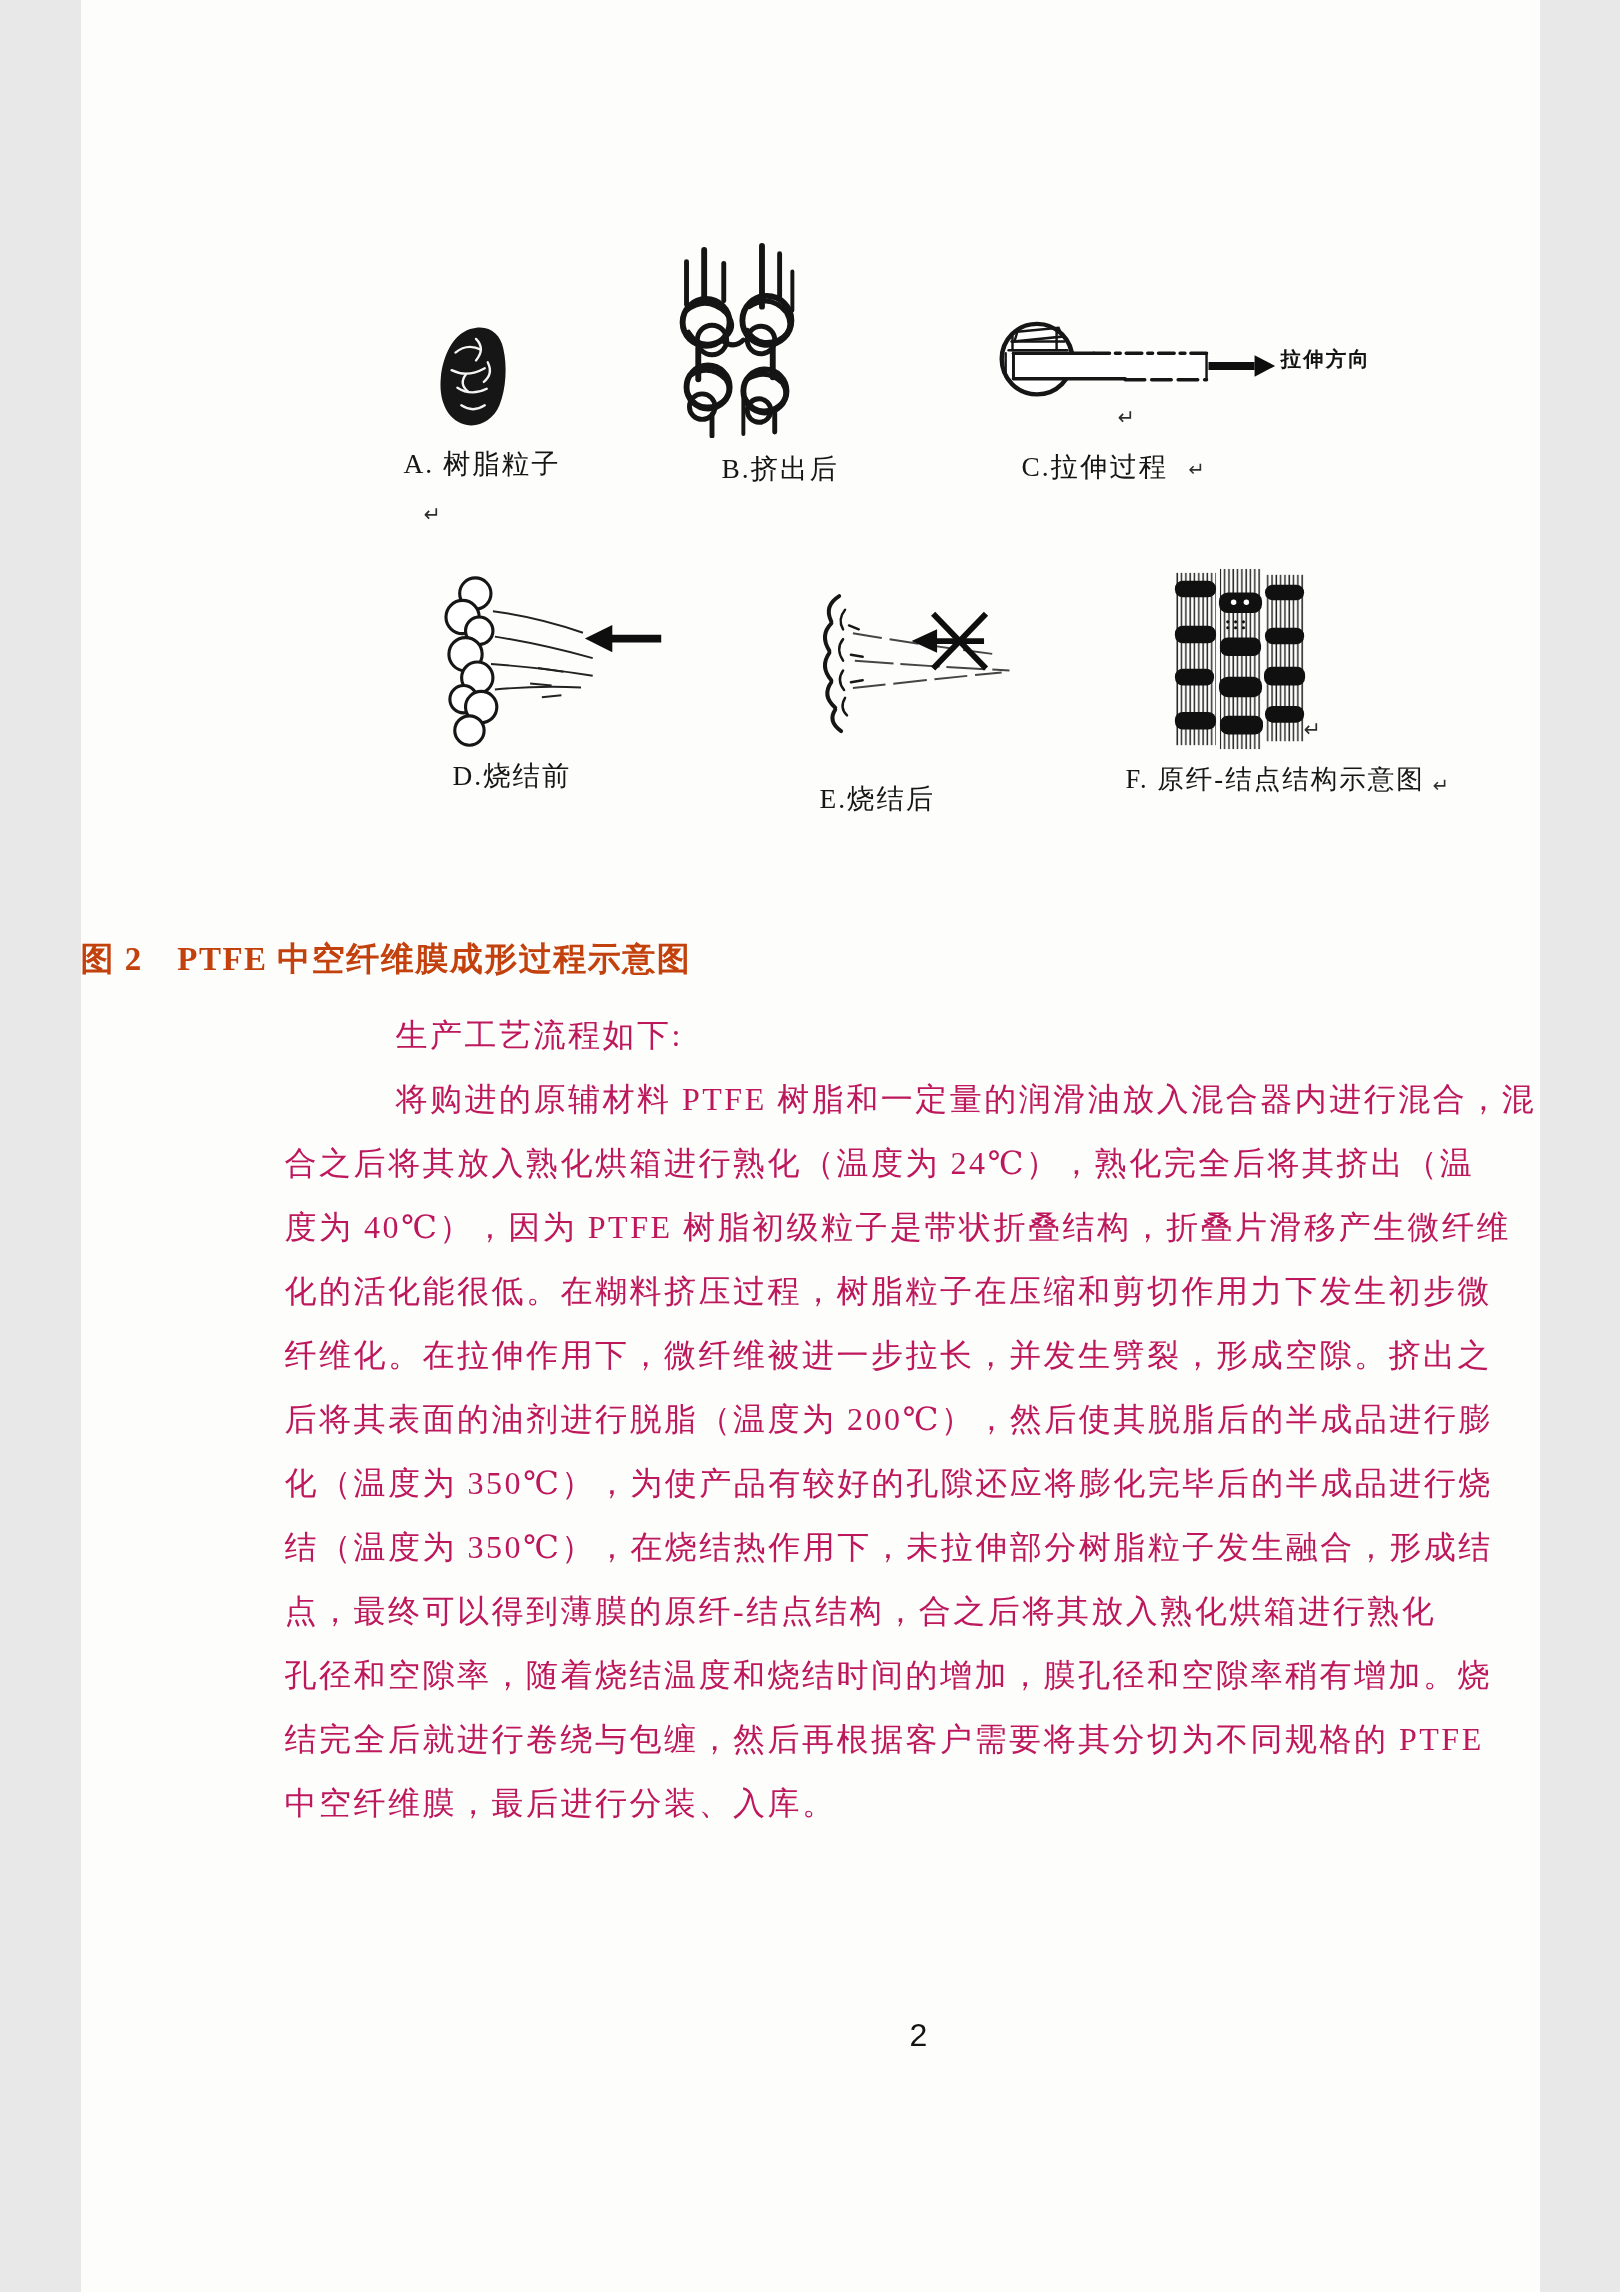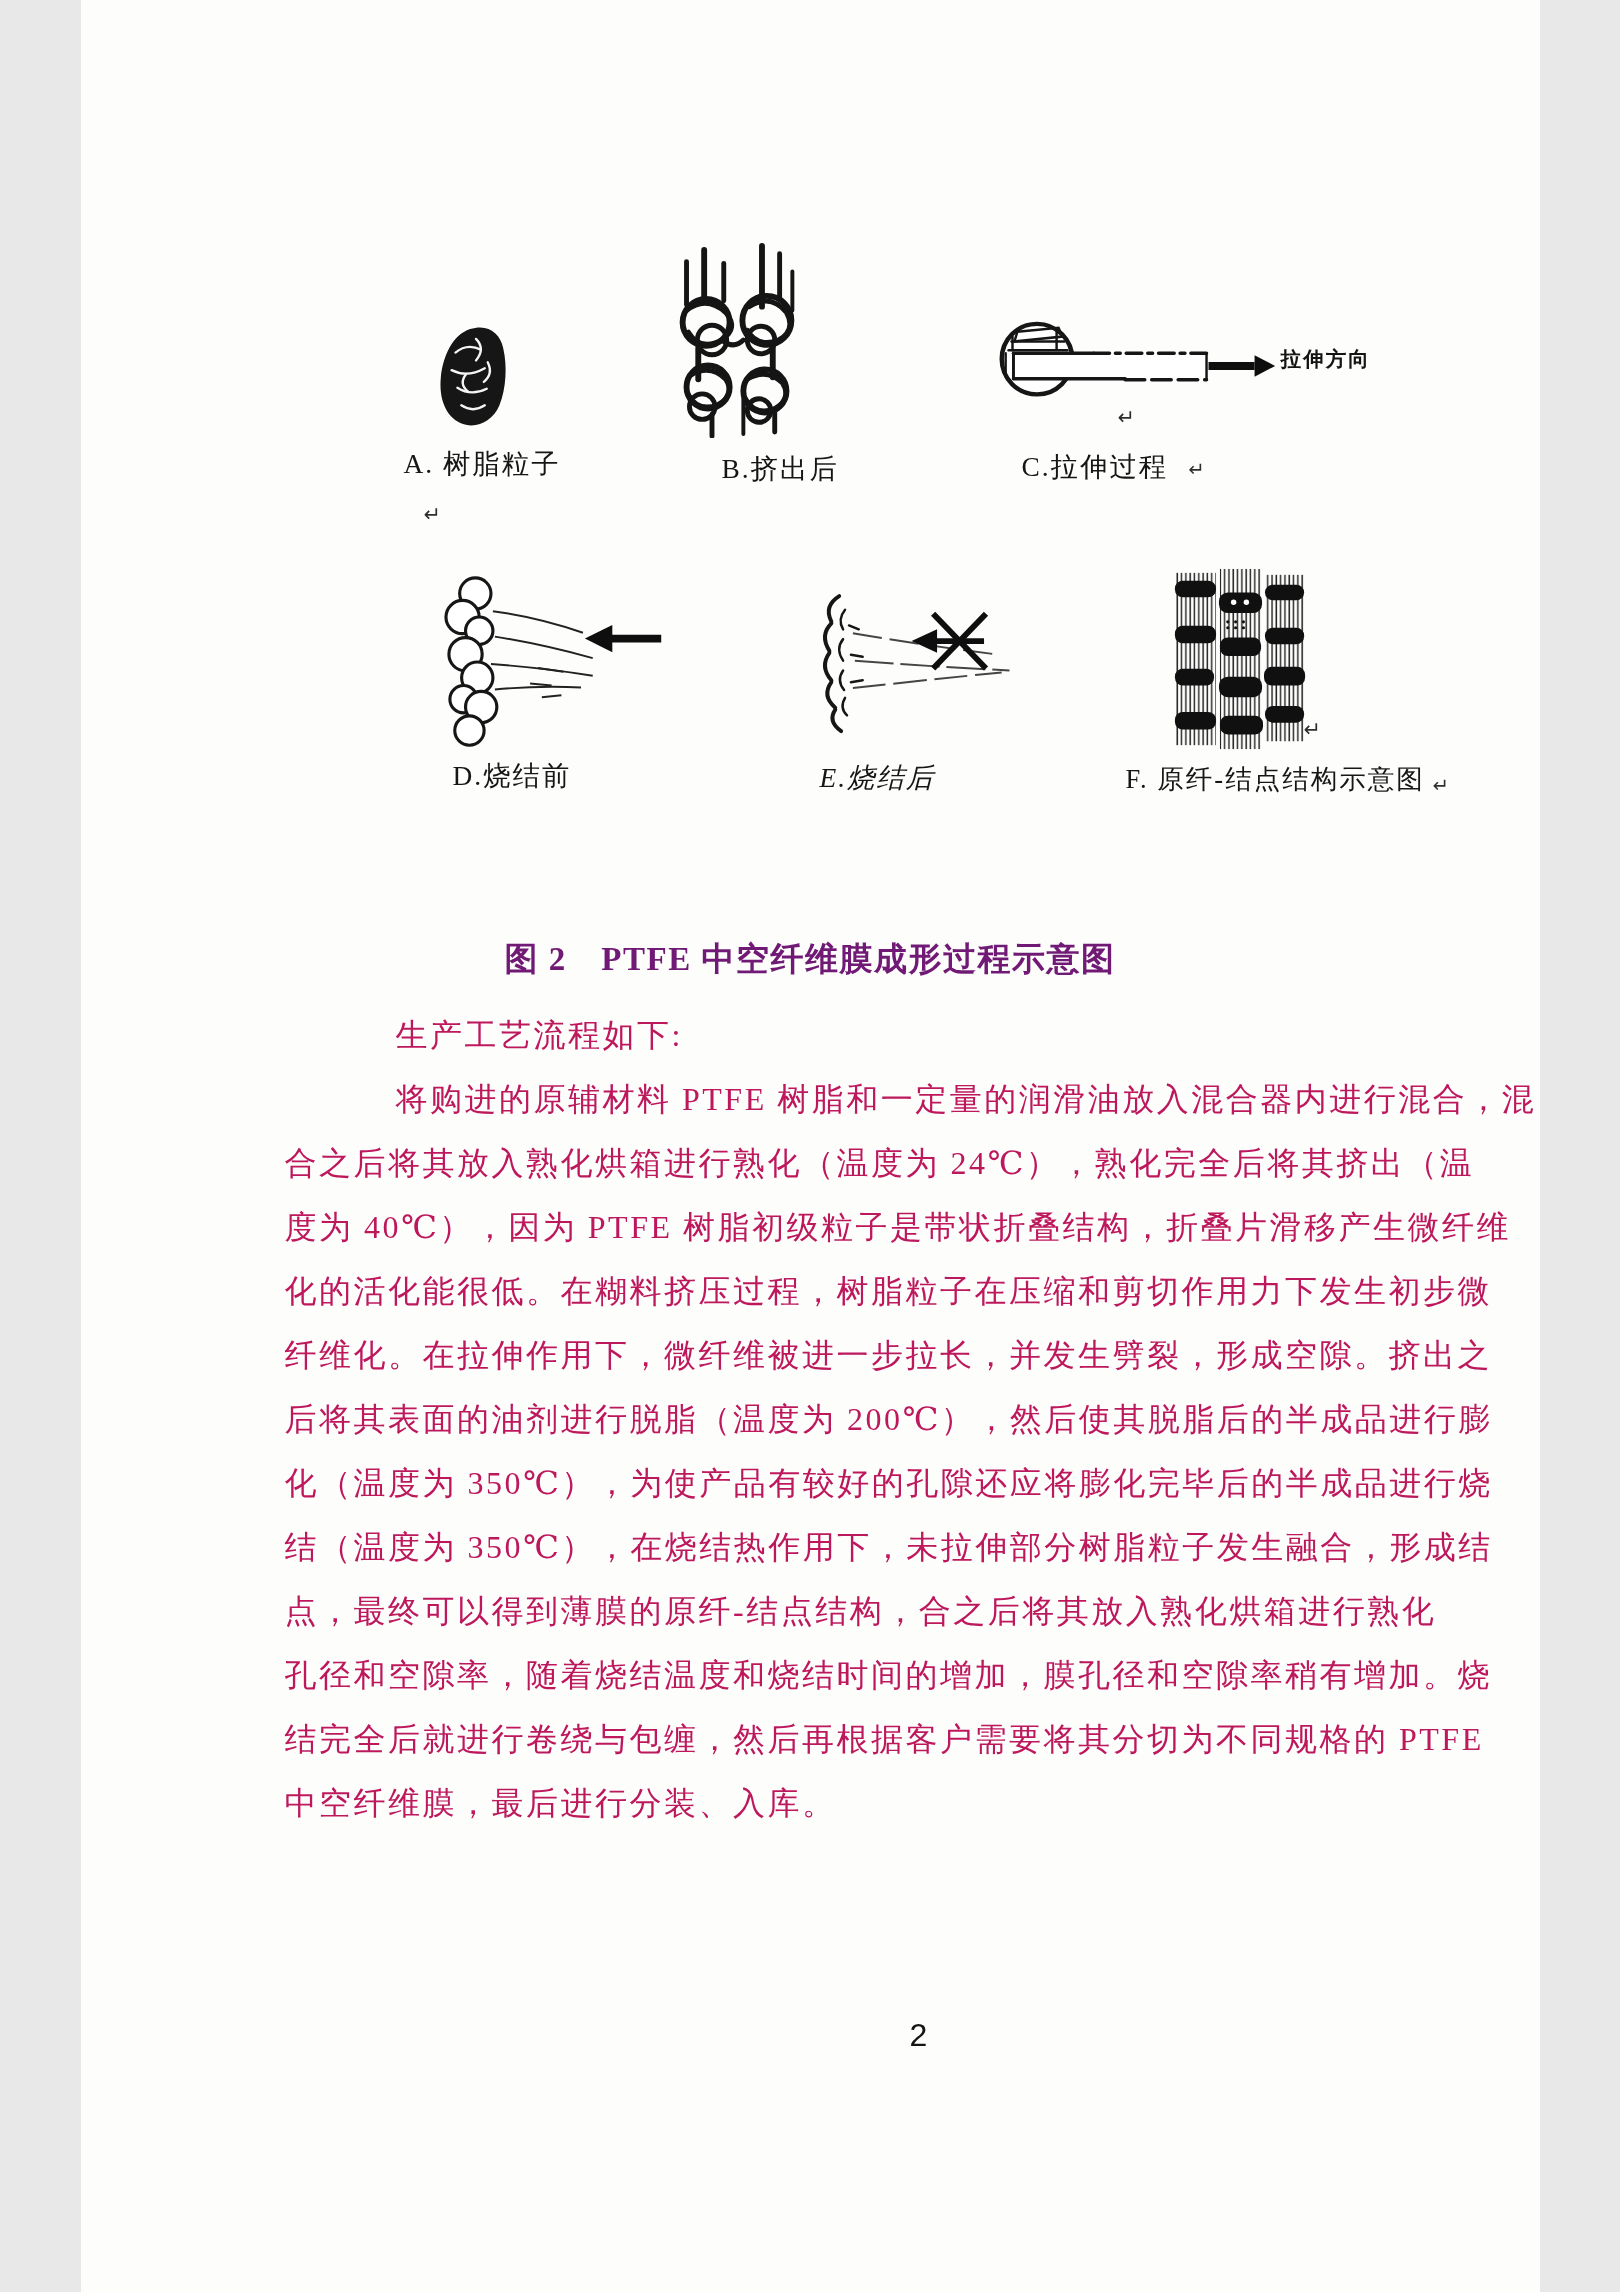--- a/index.html
+++ b/index.html
@@ -39,25 +39,24 @@
     left:1200px;top:345px;
     font-size:20.6px;
     font-weight:bold;
     letter-spacing:2px;
     color:#141414;
     white-space:nowrap;
   }
   .caption{
     position:absolute;
     left:0;top:937px;width:100%;
-    text-align:center;
     font-size:33px;
     font-weight:bold;
     letter-spacing:1.5px;
-    color:#701a75;
+    color:#c2410c;
   }
   .bodytext{
     position:absolute;
     left:204px;top:1003px;width:1225px;
     font-size:32px;
     line-height:64px;
     letter-spacing:2.5px;
     color:#be185d;
   }
   .bodytext .line{white-space:nowrap;height:64px;}
@@ -243,21 +242,21 @@
     <div class="part-label" style="left:641px;top:451px;">
       <span>B.挤出后</span>
     </div>
     <div class="part-label" style="left:941px;top:449px;gap:20px;">
       <span>C.拉伸过程</span>
       <span class="ret-mark">↵</span>
     </div>
     <div class="part-label" style="left:372px;top:758px;">
       <span>D.烧结前</span>
     </div>
-    <div class="part-label" style="left:739px;top:760px;font-style:italic;">
+    <div class="part-label" style="left:739px;top:781px;">
       <span>E.烧结后</span>
     </div>
     <div class="part-label" style="left:1045px;top:761px;font-size:26.5px;align-items:flex-end;">
       <span>F. 原纤-结点结构示意图</span>
       <span class="ret-mark">↵</span>
     </div>
 
     <span class="standalone-mark" style="left:343px;top:502px;">↵</span>
     <span class="standalone-mark" style="left:1037px;top:405px;">↵</span>
     <span class="standalone-mark" style="left:1223px;top:717px;">↵</span>

